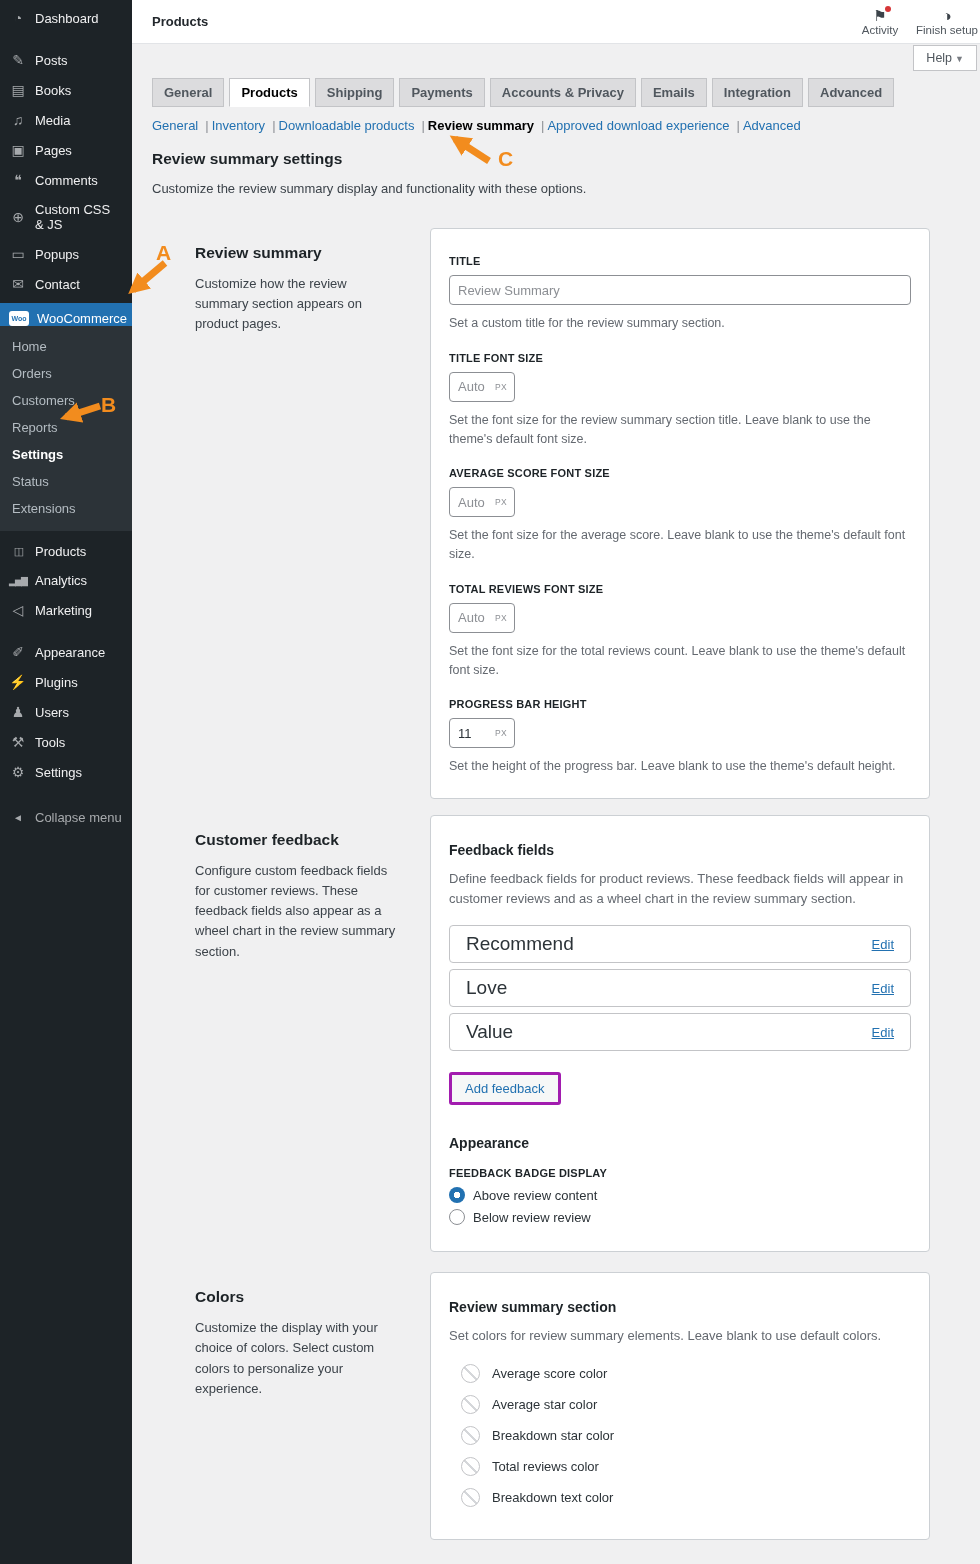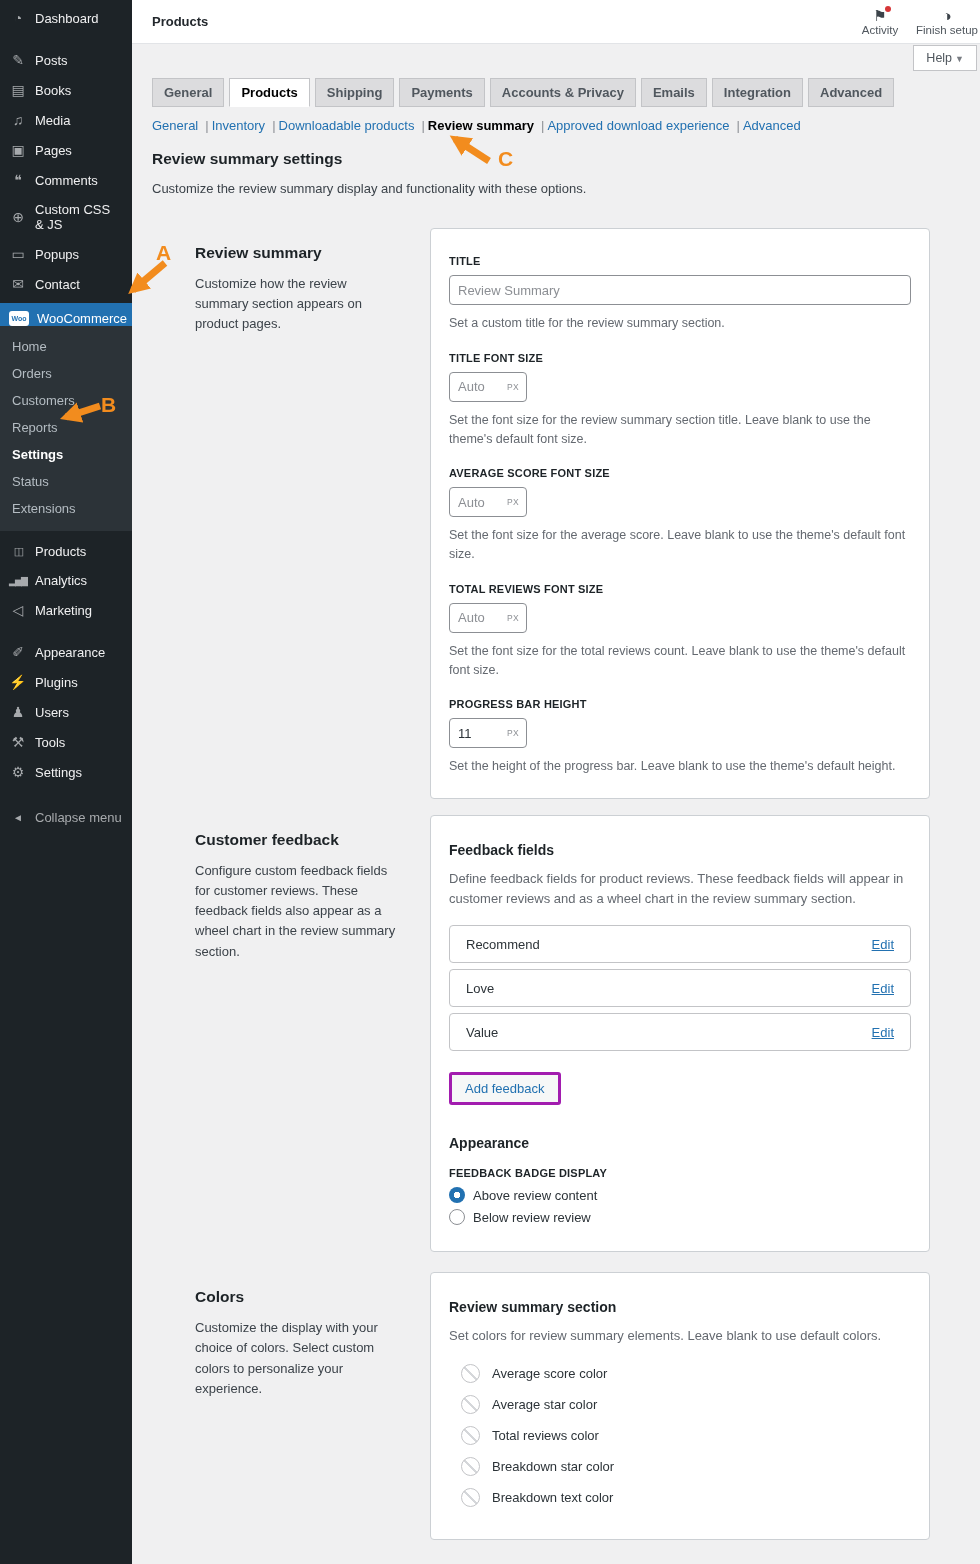--- a/index.html
+++ b/index.html
@@ -55,29 +55,29 @@
   .card { width:500px; background:#fff; border:1px solid #ccd0d4; border-radius:4px; padding:26px 18px 20px; }
 
   .field { margin-bottom:19px; }
   .field:last-child { margin-bottom:2px; }
   .field-label { font-size:11px; font-weight:bold; color:#1d2327; letter-spacing:.2px; margin-bottom:8px; }
   .input-wrap { position:relative; display:inline-block; }
   .input-wrap.wide { display:block; }
   input.txt { height:30px; border:1px solid #8c8f94; border-radius:4px; padding:0 8px; font-size:13px; color:#2c3338; font-family:"Liberation Sans",sans-serif; background:#fff; outline:none; }
   input.txt::placeholder { color:#8c8f94; opacity:1; }
   .wide input.txt { width:100%; }
-  .small input.txt { width:78px; padding-right:24px; }
+  .small input.txt { width:66px; padding-right:24px; }
   .unit { position:absolute; right:8px; top:50%; transform:translateY(-50%); font-size:8.5px; color:#8c8f94; letter-spacing:.3px; }
   .field-help { margin-top:9px; font-size:12.5px; color:#646970; line-height:1.5; }
 
   .card-heading { font-size:14px; font-weight:bold; color:#1d2327; margin-bottom:11px; }
   .card-desc { font-size:13px; color:#646970; line-height:1.55; margin-bottom:16px; }
 
   .fb-row { border:1px solid #c3c4c7; border-radius:4px; height:38px; display:flex; align-items:center; justify-content:space-between; padding:0 16px; margin-bottom:6px; }
-  .fb-name { font-size:13px; color:#2c3338; }
+  .fb-name { font-size:19px; color:#2c3338; }
   .fb-edit { font-size:13px; color:#2271b1; text-decoration:underline; cursor:pointer; }
   .btn-secondary { display:inline-block; margin-top:15px; background:#f6f7f7; border:3px solid #a21caf; color:#2271b1; border-radius:3px; padding:6px 13px; font-size:13px; cursor:pointer; font-family:"Liberation Sans",sans-serif; }
 
   .sub-heading { font-size:14px; font-weight:bold; color:#1d2327; margin-top:30px; margin-bottom:16px; }
   .radio-row { display:flex; align-items:center; gap:8px; margin-bottom:6px; cursor:pointer; }
   .radio { width:16px; height:16px; border-radius:50%; border:1px solid #8c8f94; background:#fff; flex:0 0 16px; }
   .radio.checked { border:none; background:radial-gradient(circle at center, #ffffff 0 3px, #2271b1 3.5px 100%); }
   .radio-label { font-size:13px; color:#2c3338; }
 
   .color-list { padding-left:12px; margin-top:18px; }
@@ -318,25 +318,25 @@
           <div class="color-row">
             <span class="swatch"></span>
             <span class="color-label">Average score color</span>
           </div>
           <div class="color-row">
             <span class="swatch"></span>
             <span class="color-label">Average star color</span>
           </div>
           <div class="color-row">
             <span class="swatch"></span>
+            <span class="color-label">Breakdown star color</span>
+          </div>
+          <div class="color-row">
+            <span class="swatch"></span>
             <span class="color-label">Total reviews color</span>
-          </div>
-          <div class="color-row">
-            <span class="swatch"></span>
-            <span class="color-label">Breakdown star color</span>
           </div>
           <div class="color-row">
             <span class="swatch"></span>
             <span class="color-label">Breakdown text color</span>
           </div>
 
         </div>
       </div>
     </div>
 

